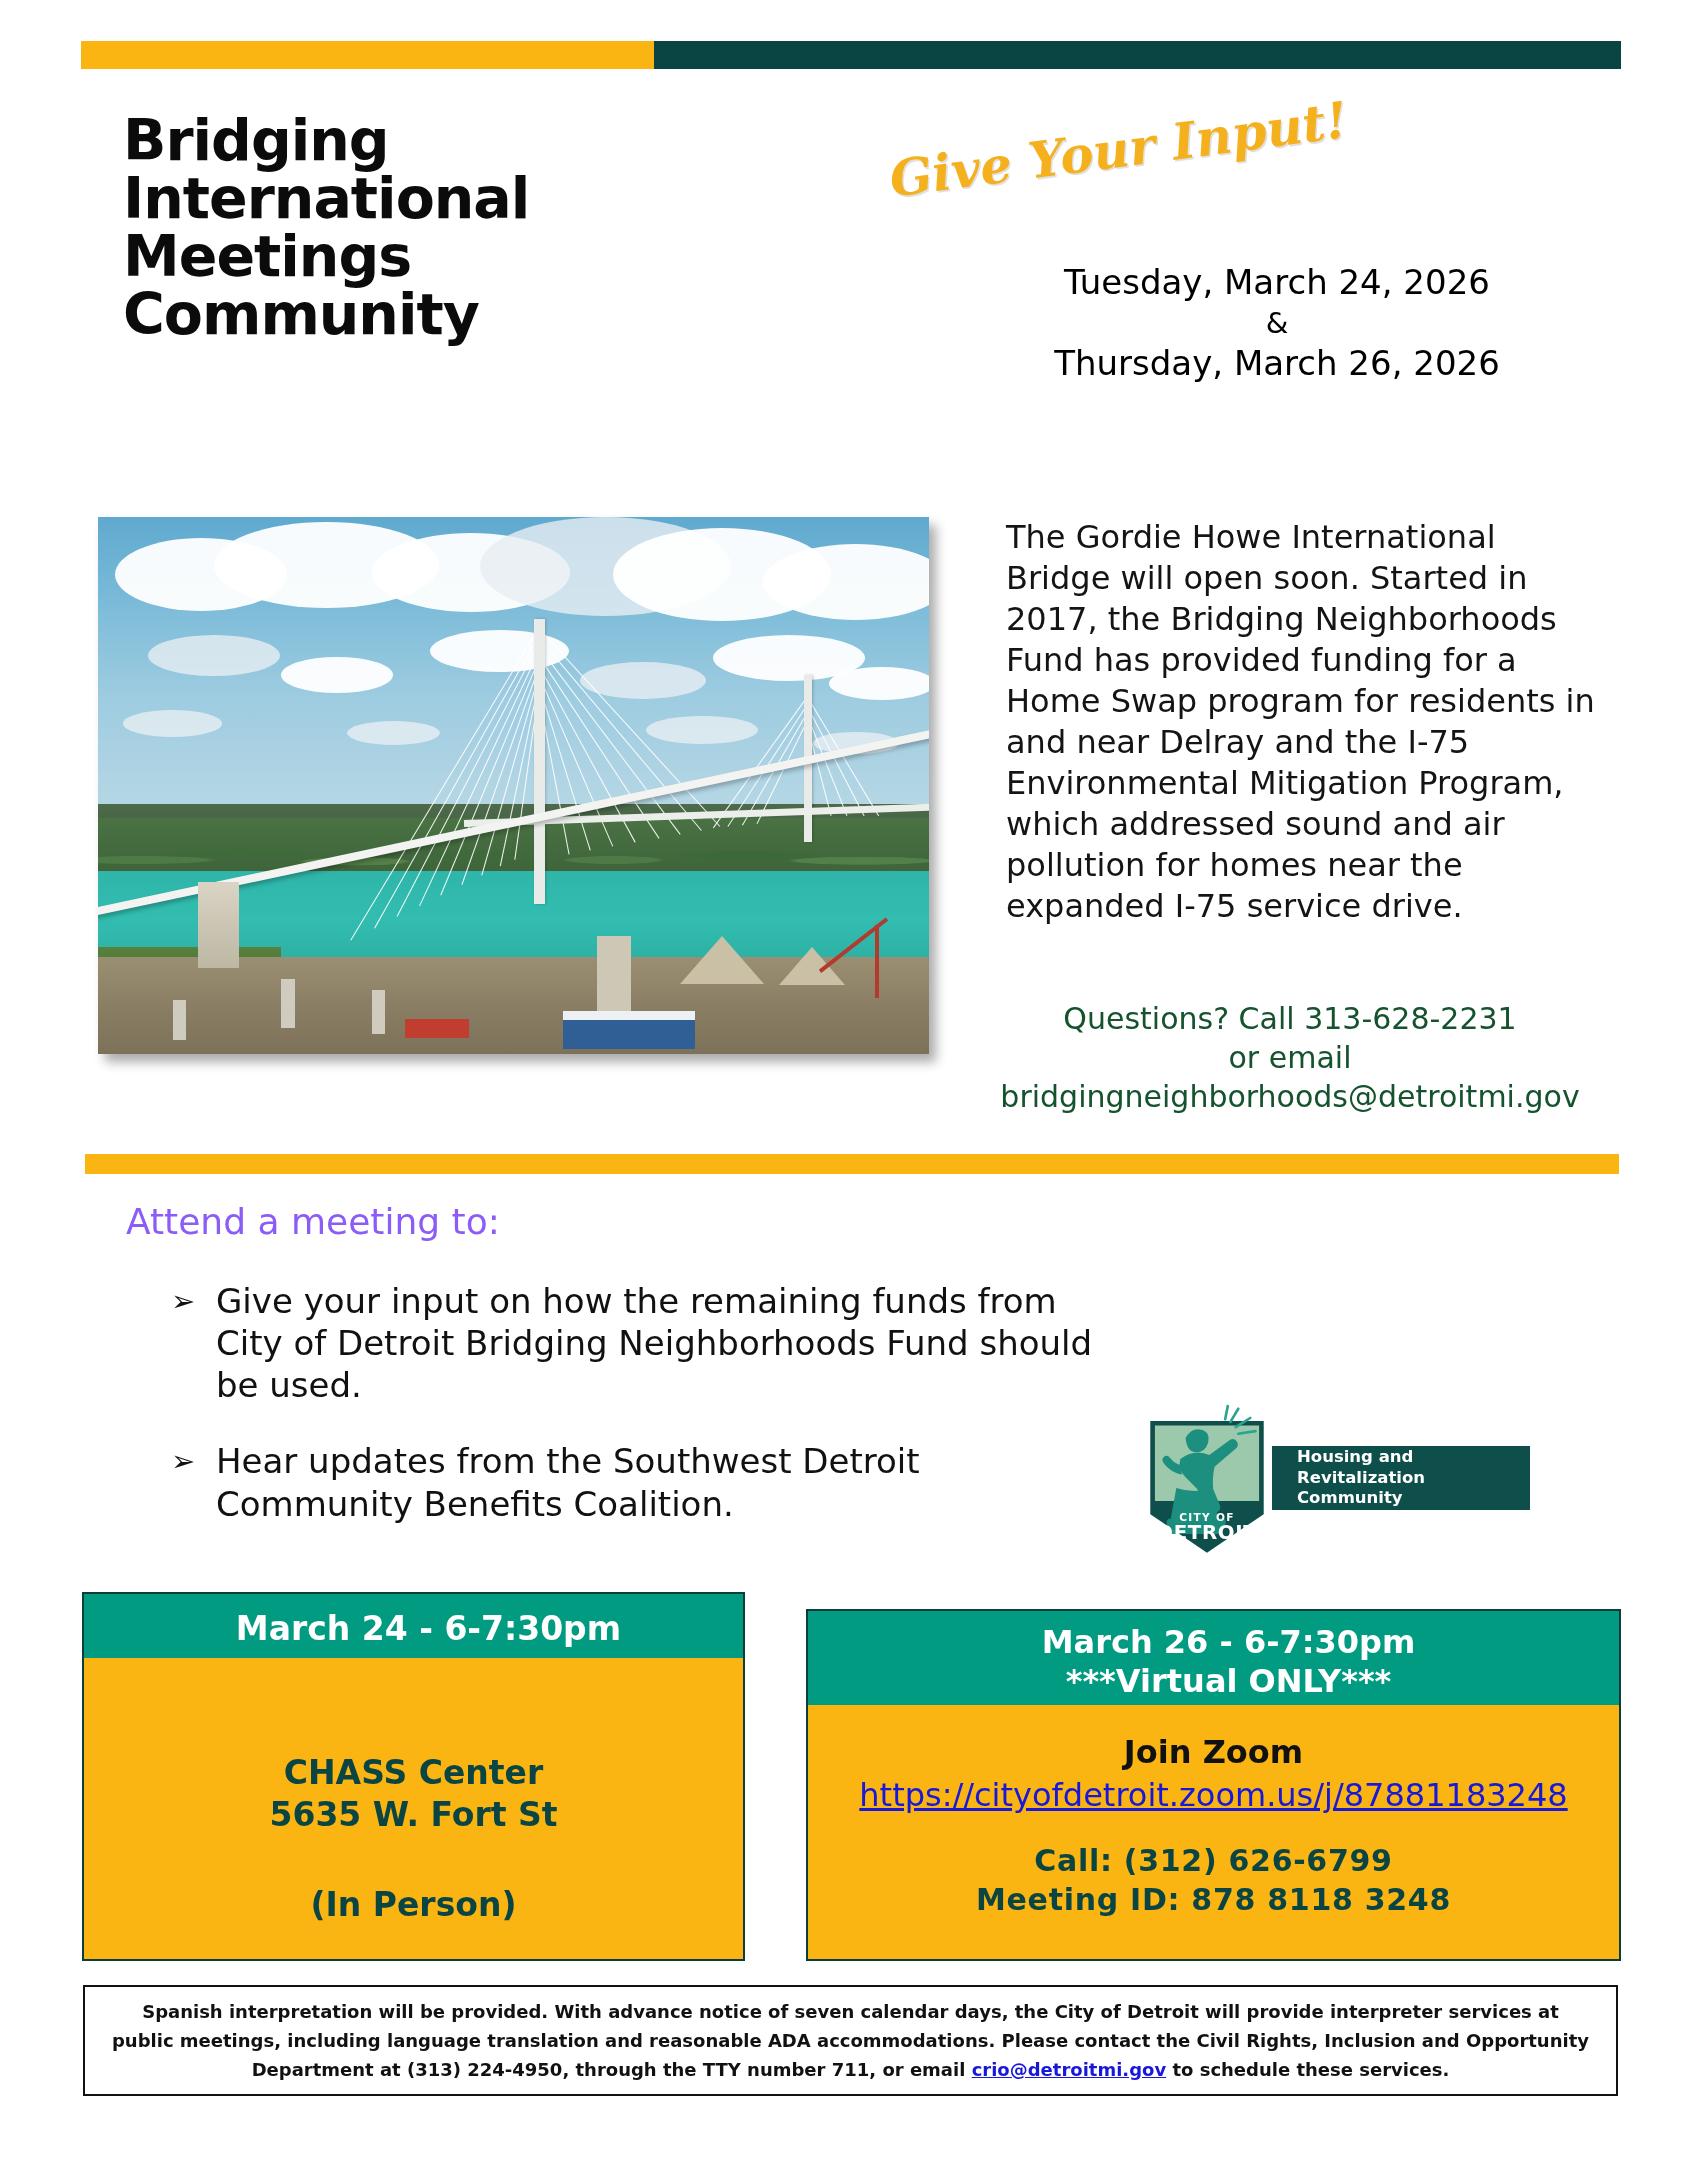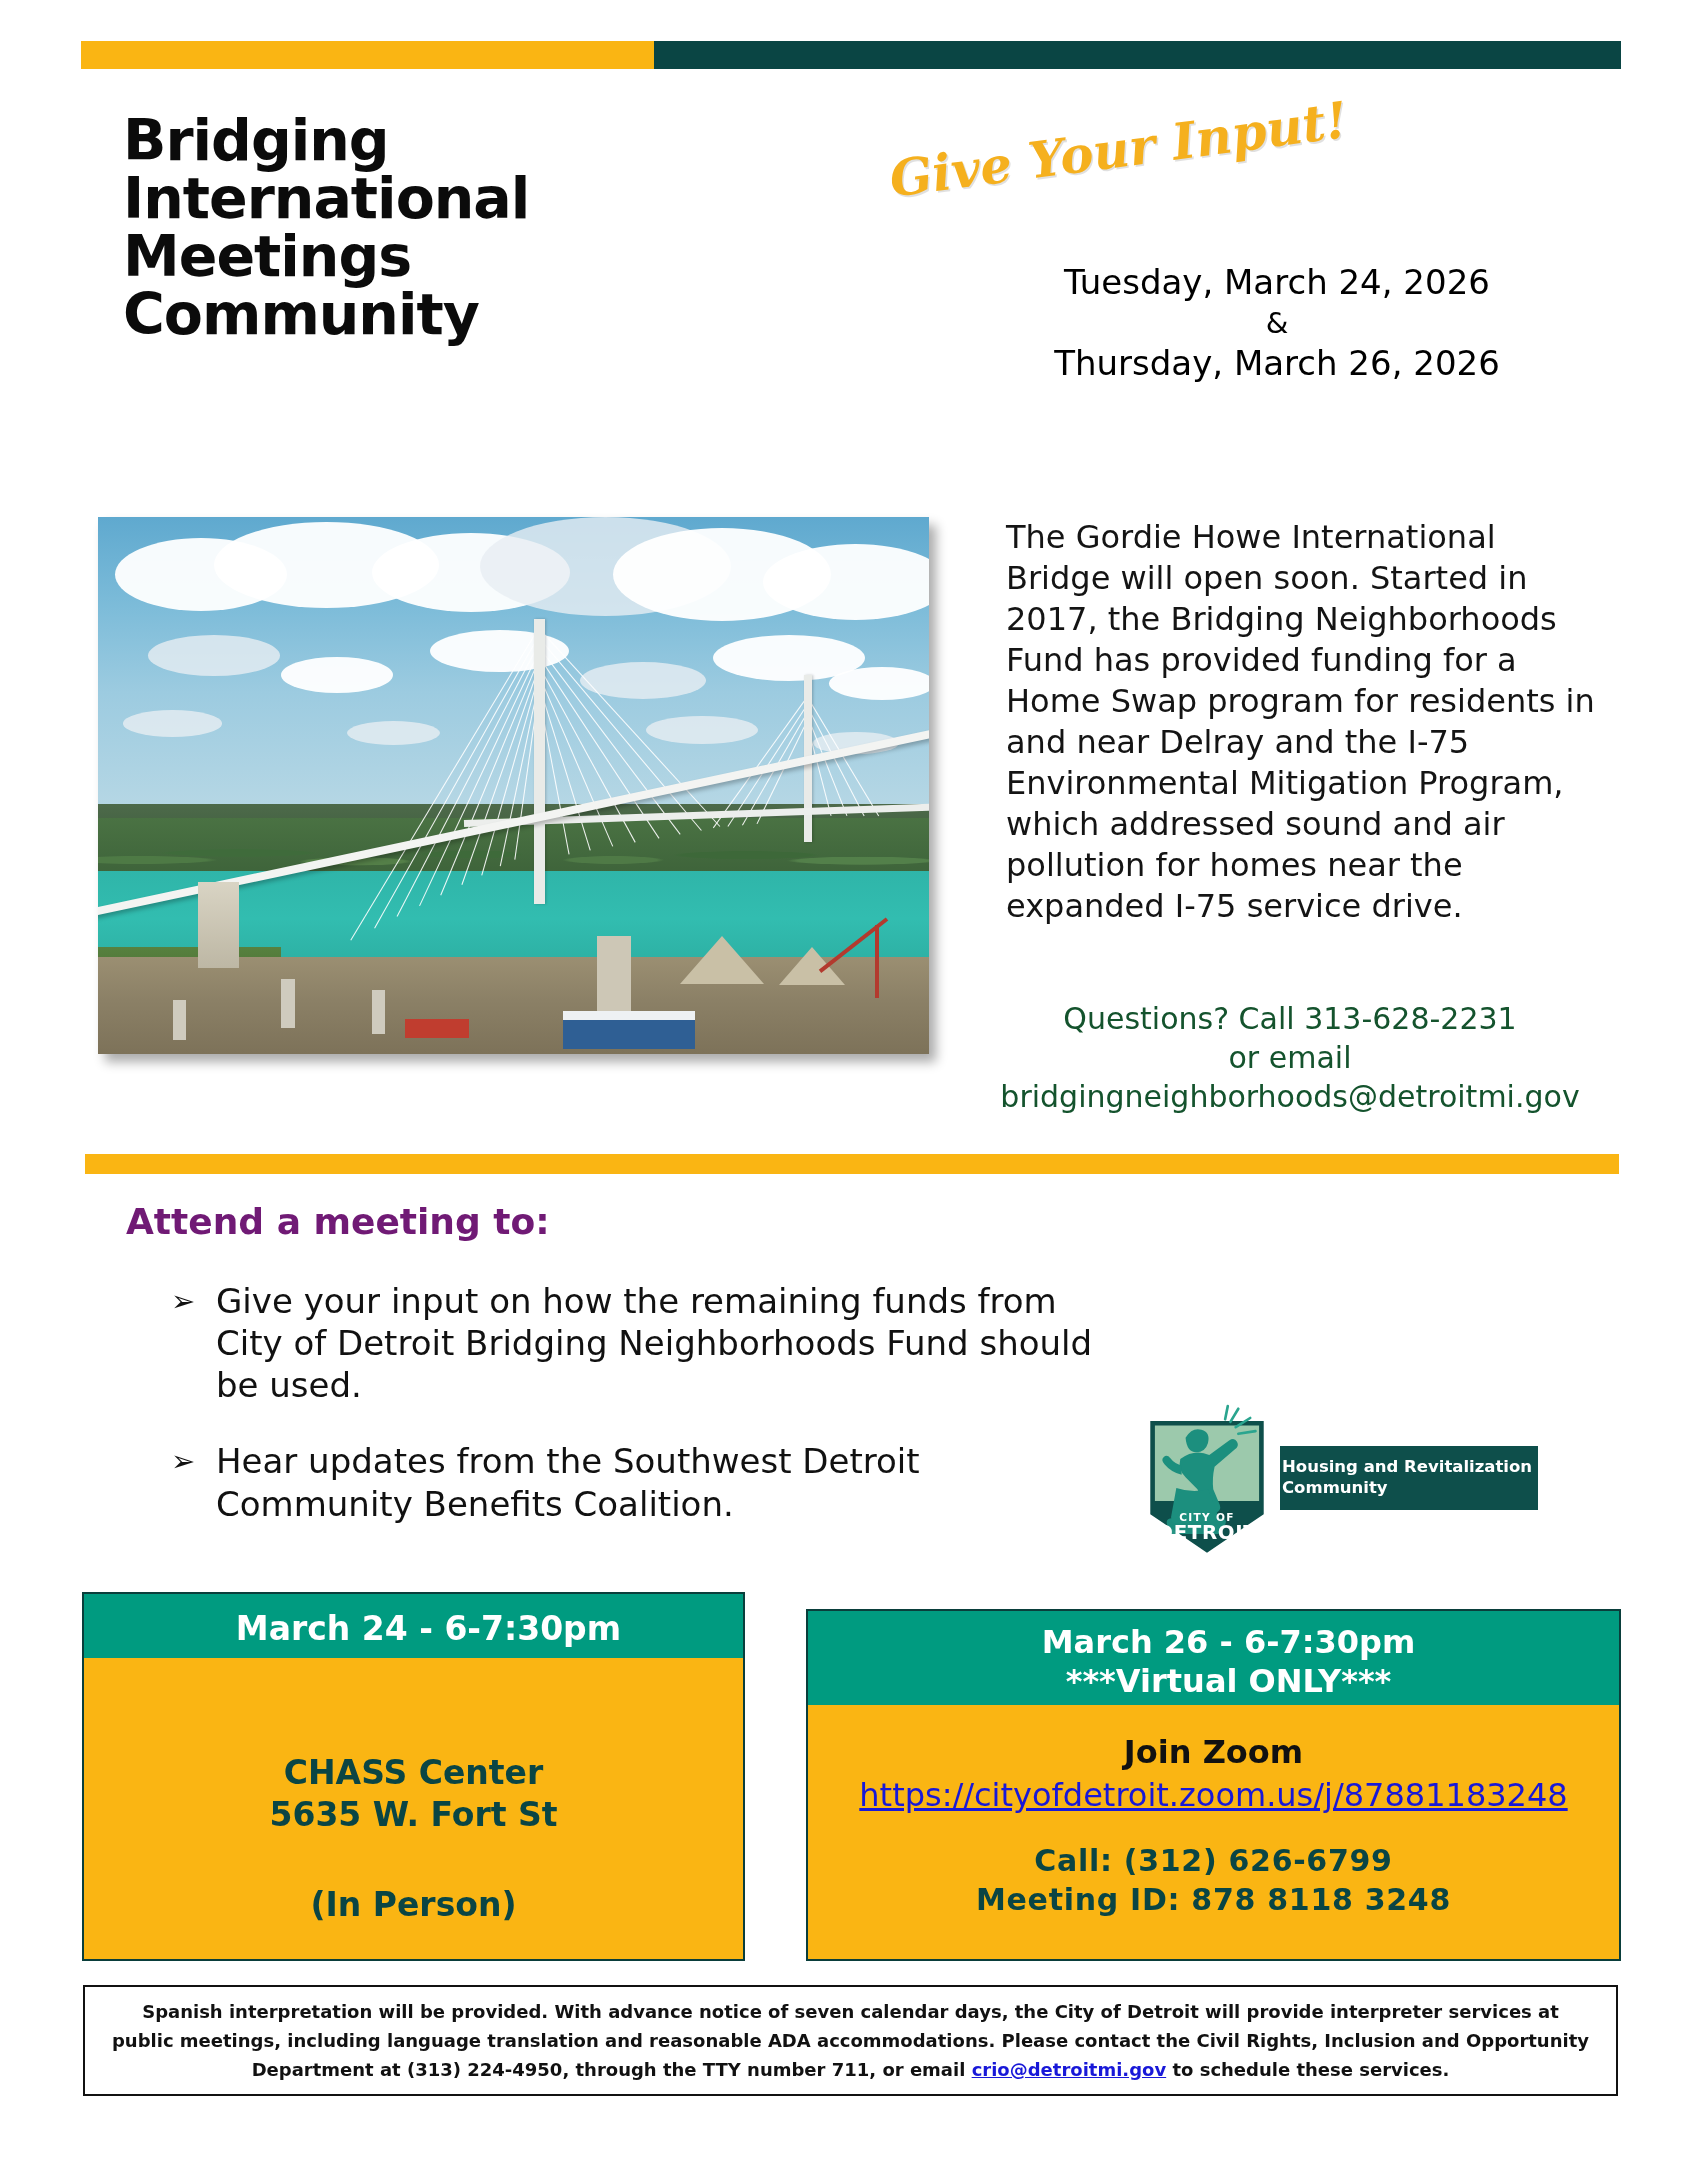--- a/index.html
+++ b/index.html
@@ -263,22 +263,21 @@
     background: #FAB513;
   }
 
   
   .attend-head {
     position: absolute;
     left: 126px;
     top: 1201px;
     font-family: "DejaVu Sans", sans-serif;
     font-size: 36px;
-    color: #701a75;
-    font-weight: bold;
+    color: #8b5cf6;
   }
   .bullets {
     position: absolute;
     left: 171px;
     top: 1280px;
     width: 926px;
   }
   .bullet {
     display: flex;
     align-items: flex-start;
@@ -308,28 +307,28 @@
     width: 397px;
     height: 172px;
   }
   .shield {
     position: absolute;
     left: 13.2px; top: 13.2px;
     width: 122px; height: 152px;
   }
   .dept-bar {
     position: absolute;
-    left: 147px;
+    left: 139px;
     top: 57px;
     width: 258px;
     height: 64px;
     background: #0E4F4B;
     display: flex;
     align-items: center;
-    padding-left: 2px;
+    padding-left: 25px;
     box-sizing: border-box;
   }
   .dept-text {
     color: #ffffff;
     font-family: "DejaVu Sans", sans-serif;
     font-weight: 700;
     font-size: 16.5px;
     line-height: 1.25;
   }
 

